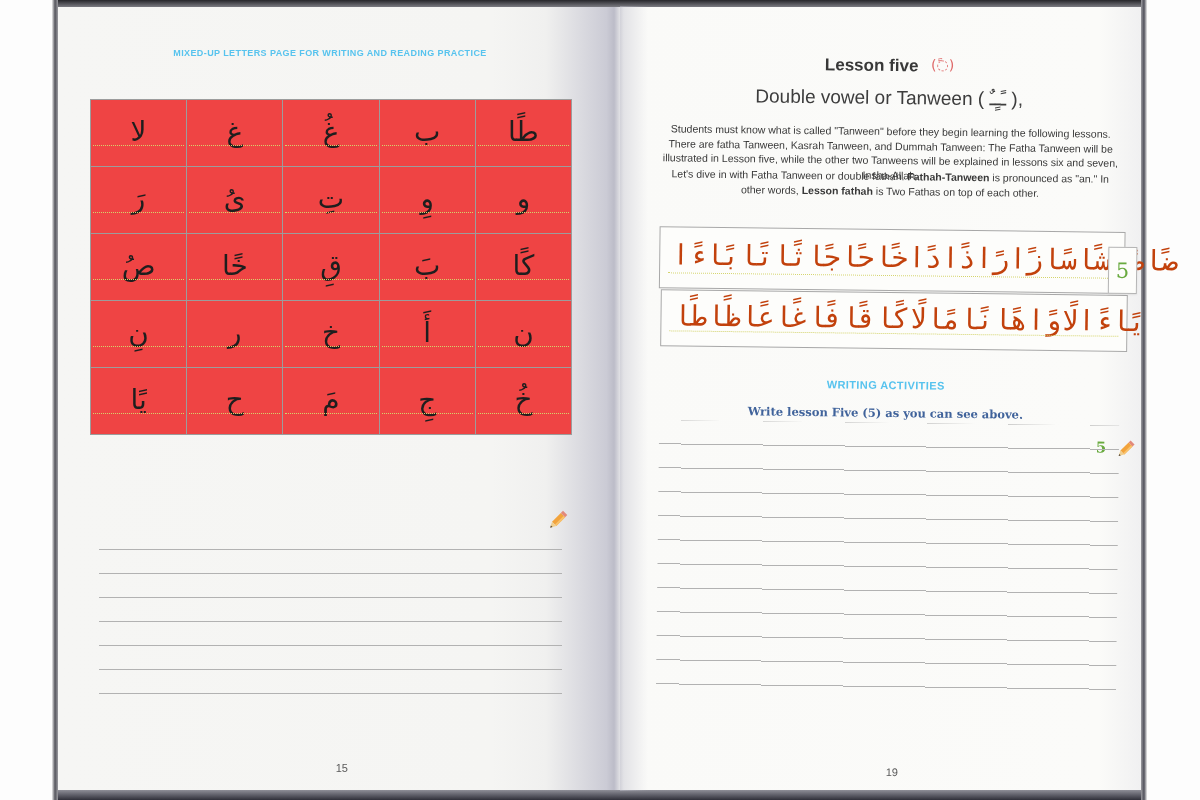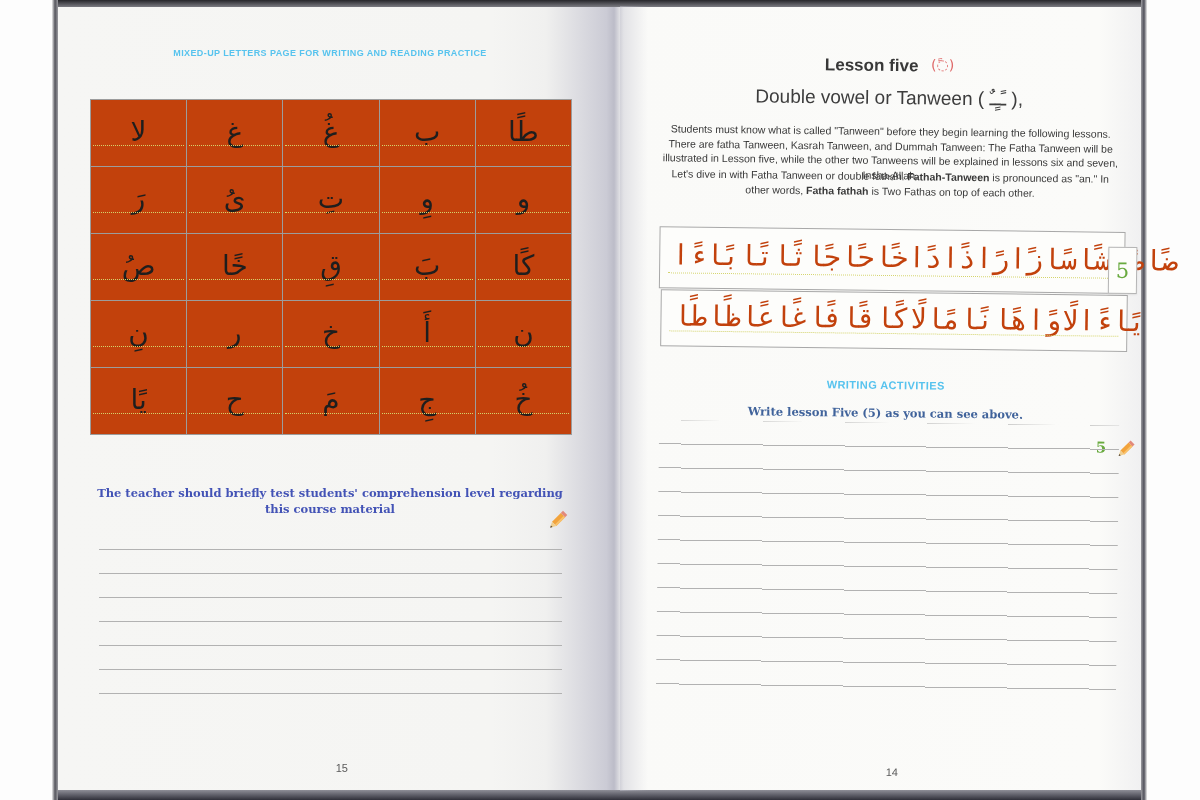--- a/index.html
+++ b/index.html
@@ -17,21 +17,21 @@
   .edge-left{position:absolute;left:52px;top:0;width:6px;height:800px;
     background:linear-gradient(to right,#e9e9e9,#55555c 50%,#9b9ba0);}
   .edge-right{position:absolute;left:1141px;top:0;width:6px;height:800px;
     background:linear-gradient(to right,#9b9ba0,#50505a 50%,#ebebeb);}
   .gutter-soft{position:absolute;left:620px;top:6px;width:28px;height:785px;
     background:linear-gradient(to right,rgba(190,190,202,.45),rgba(190,190,202,0));}
 
   
   .lp-title{position:absolute;left:90px;top:48px;width:480px;text-align:center;
     font-size:9px;font-weight:bold;letter-spacing:.4px;color:#57c3ee;}
-  .grid{position:absolute;left:90px;top:99px;width:480px;border:1px solid #9c9c9c;background:#c2410c;}
+  .grid{position:absolute;left:90px;top:99px;width:480px;border:1px solid #9c9c9c;background:#ef4444;}
   .grid-row{display:flex;height:66px;}
   .grid-row + .grid-row{border-top:1px solid #9c9c9c;}
   .grid-cell{flex:1;position:relative;display:flex;align-items:center;justify-content:center;
     font-family:"DejaVu Sans",sans-serif;font-size:28px;color:#1e1e1e;padding-bottom:4px;}
   .grid-cell + .grid-cell{border-left:1px solid #9c9c9c;}
   .grid-cell::after{content:"";position:absolute;left:2px;right:2px;bottom:20px;
     border-top:1px dotted #d4d46c;}
   .quiz-heading{position:absolute;left:90px;top:454px;width:480px;text-align:center;
     font-size:14px;font-weight:bold;letter-spacing:.6px;color:#57c3ee;}
   .quiz-text{position:absolute;left:92px;top:486px;width:476px;text-align:center;
@@ -122,21 +122,20 @@
       </div>
     <div class="grid-row">
         <span class="grid-cell">يًا</span>
         <span class="grid-cell">ح</span>
         <span class="grid-cell">مَ</span>
         <span class="grid-cell">جِ</span>
         <span class="grid-cell">خُ</span>
       </div>
   </div>
 
-  <div class="quiz-text">The teacher should briefly test students' comprehension level regarding this course material</div>
 
   <svg class="pencil lp-pencil" width="26" height="26" viewBox="0 0 24 24">
     <g transform="rotate(225 12 12)">
       <rect x="9.2" y="7" width="5.6" height="11.5" fill="#f2a33c"></rect>
       <rect x="9.2" y="7" width="1.8" height="11.5" fill="#f8c26d"></rect>
       <rect x="9.2" y="18.5" width="5.6" height="2.8" fill="#e2897a"></rect>
       <polygon points="9.2,7 14.8,7 12,1.8" fill="#f0cf8f"></polygon>
       <polygon points="11,3.8 13,3.8 12,1.8" fill="#4a4036"></polygon>
     </g>
   </svg>
@@ -147,21 +146,21 @@
   <div class="rp">
     <div class="rp-heading">
       <span>Lesson five</span>
       <span class="lesson-symbol">(◌ً)</span>
     </div>
     <div class="rp-subtitle">Double vowel or Tanween ( ـًـٍـٌ ),</div>
 
     <p class="rp-para rp-intro">Students must know what is called "Tanween" before they begin learning the following lessons. There are fatha Tanween, Kasrah Tanween, and Dummah Tanween: The Fatha Tanween will be illustrated in Lesson five, while the other two Tanweens will be explained in lessons six and seven, Insha-Allah.</p>
 
     <p class="rp-para rp-dive">
-      <span>Let's dive in with Fatha Tanween or double fathah. </span><b>Fathah-Tanween</b><span> is pronounced as "an." In other words, </span><b>Fatha fathah</b><span> is Two Fathas on top of each other.</span>
+      <span>Let's dive in with Fatha Tanween or double fathah. </span><b>Fathah-Tanween</b><span> is pronounced as "an." In other words, </span><b>Lesson fathah</b><span> is Two Fathas on top of each other.</span>
     </p>
 
     <div class="practice-row practice-row1">
         <span class="practice-letter">ءًا</span>
         <span class="practice-letter">بًا</span>
         <span class="practice-letter">تًا</span>
         <span class="practice-letter">ثًا</span>
         <span class="practice-letter">جًا</span>
         <span class="practice-letter">حًا</span>
         <span class="practice-letter">خًا</span>
@@ -201,15 +200,15 @@
       <g transform="rotate(225 12 12)">
         <rect x="9.2" y="7" width="5.6" height="11.5" fill="#f2a33c"></rect>
         <rect x="9.2" y="7" width="1.8" height="11.5" fill="#f8c26d"></rect>
         <rect x="9.2" y="18.5" width="5.6" height="2.8" fill="#e2897a"></rect>
         <polygon points="9.2,7 14.8,7 12,1.8" fill="#f0cf8f"></polygon>
         <polygon points="11,3.8 13,3.8 12,1.8" fill="#4a4036"></polygon>
       </g>
     </svg>
 
     <div class="ruled rp-lines"></div>
-    <div class="page-num rp-num">14</div>
+    <div class="page-num rp-num">19</div>
   </div>
 </div>
 
 </body></html>

